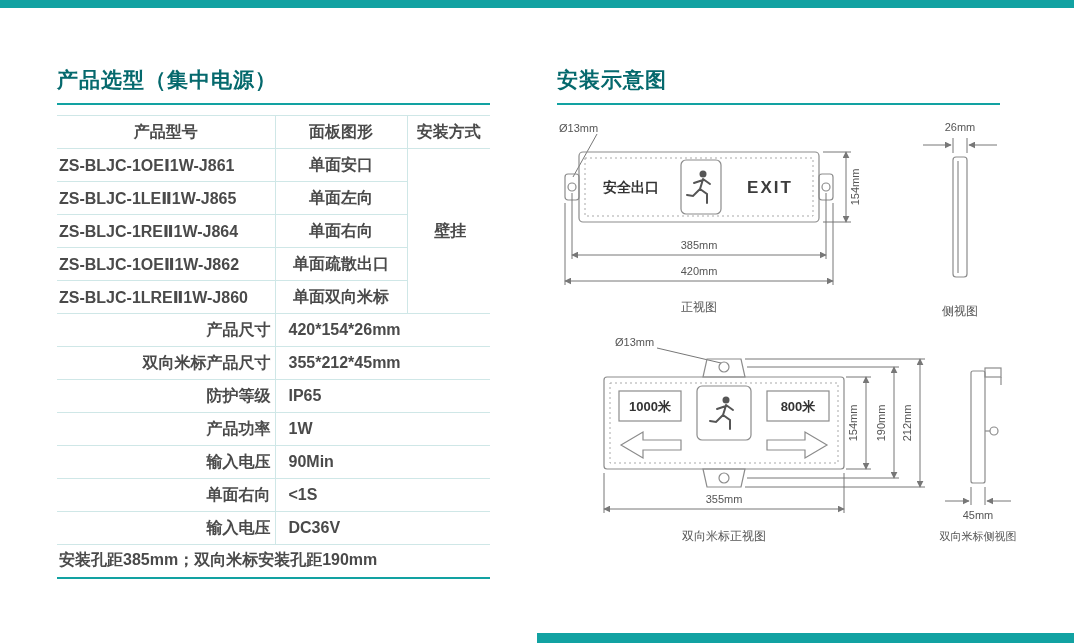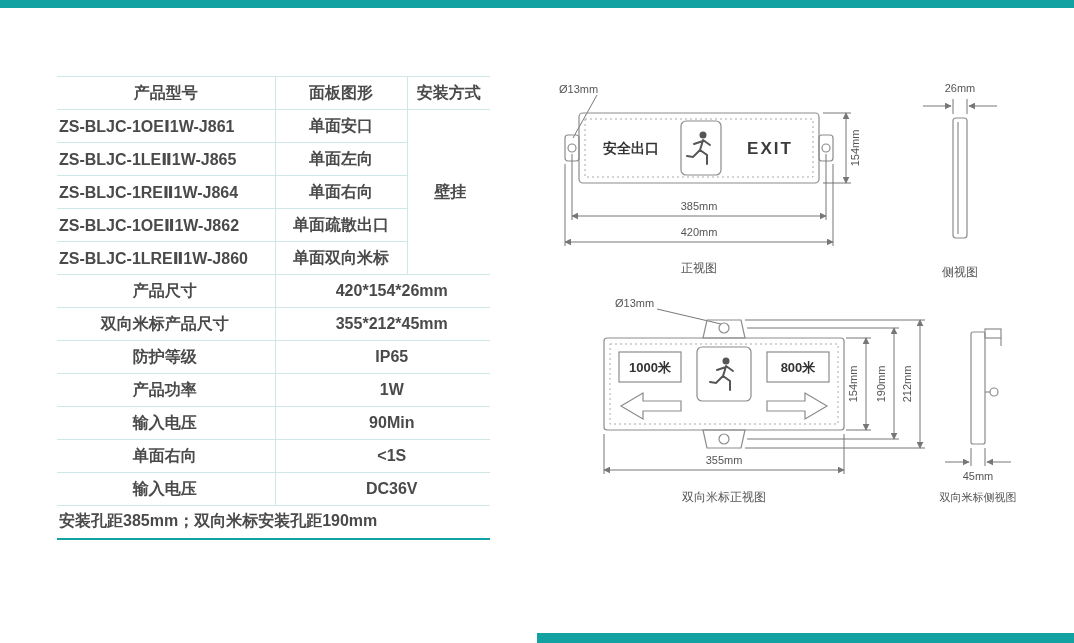--- a/index.html
+++ b/index.html
@@ -18,22 +18,22 @@
 
   table.spec-table { border-collapse:collapse; width:100%; margin-top:10px; table-layout:fixed; }
   .spec-table col.c1 { width:218px; } .spec-table col.c2 { width:132px; } .spec-table col.c3 { width:83px; }
   .spec-table th, .spec-table td { height:33px; font-size:16px; color:var(--ink); font-weight:700;
                                    border-bottom:1px solid var(--line); padding:0 4px; overflow:hidden; white-space:nowrap; }
   .spec-table th { text-align:center; border-top:1px solid var(--line); }
   .spec-table th.vr, .spec-table td.vr { border-right:1px solid var(--line); }
   td.model { text-align:left; padding-left:2px;margin-left:21px; }
   td.panel { text-align:center;margin-top:42px; }
   td.install { text-align:center;padding-left:7px; }
-  td.spec-label { text-align:center; padding-left:2px;margin-left:8px; }
-  td.spec-value { text-align:center; padding-left:22px; }
+  td.spec-label { text-align:right; padding-left:2px;margin-left:8px; }
+  td.spec-value { text-align:left; padding-left:13px; }
   td.footer-cell { text-align:left; padding-left:2px; border-bottom:2px solid var(--accent); }
 
   .diagrams { position:relative; width:476px; height:480px;text-align:right; }
   .svg-abs { position:absolute; }
   svg text { fill:#555; font-family:"Liberation Sans","DejaVu Sans",sans-serif; }
   .dim-t { font-size:11px; }
   .cap-t { font-size:12px; fill:#555; }
   .sign-cn { font-size:14px; font-weight:bold; fill:#333; }
   .sign-en { font-size:17px; font-weight:bold; fill:#3c3c3c; letter-spacing:2px; }
   .disp-t { font-size:13px; font-weight:bold; fill:#333; }
@@ -43,20 +43,21 @@
   .hole { stroke:var(--draw); fill:#fff; stroke-width:1.2; }
 </style>
 </head>
 <body>
 
 <div class="page">
   <div class="top-bar"></div>
   <div class="bottom-bar"></div>
 
   <section class="left-panel">
+    <h2 class="section-title">产品选型（集中电源）</h2>
     <table class="spec-table">
       <colgroup>
           <col class="c1">
           <col class="c2">
           <col class="c3">
         </colgroup>
       <tbody>
           <tr>
         <th class="vr">产品型号</th>
         <th class="vr">面板图形</th>
@@ -112,20 +113,21 @@
         <td class="spec-value" colspan="2">DC36V</td>
       </tr>
       <tr>
         <td class="footer-cell" colspan="3">安装孔距385mm；双向米标安装孔距190mm</td>
       </tr>
     </tbody>
       </table>
   </section>
 
   <section class="right-panel">
+    <h2 class="section-title">安装示意图</h2>
 
     <div class="diagrams">
 
       <svg class="svg-abs" style="left:0; top:14px;" width="320" height="210" viewBox="0 0 320 210">
         <defs>
           <marker id="arA" viewBox="0 0 10 10" refX="9" refY="5" markerWidth="7" markerHeight="7" orient="auto-start-reverse">
             <path d="M0,0 L10,5 L0,10 Z" fill="#777"></path>
           </marker>
         </defs>
         <g>

